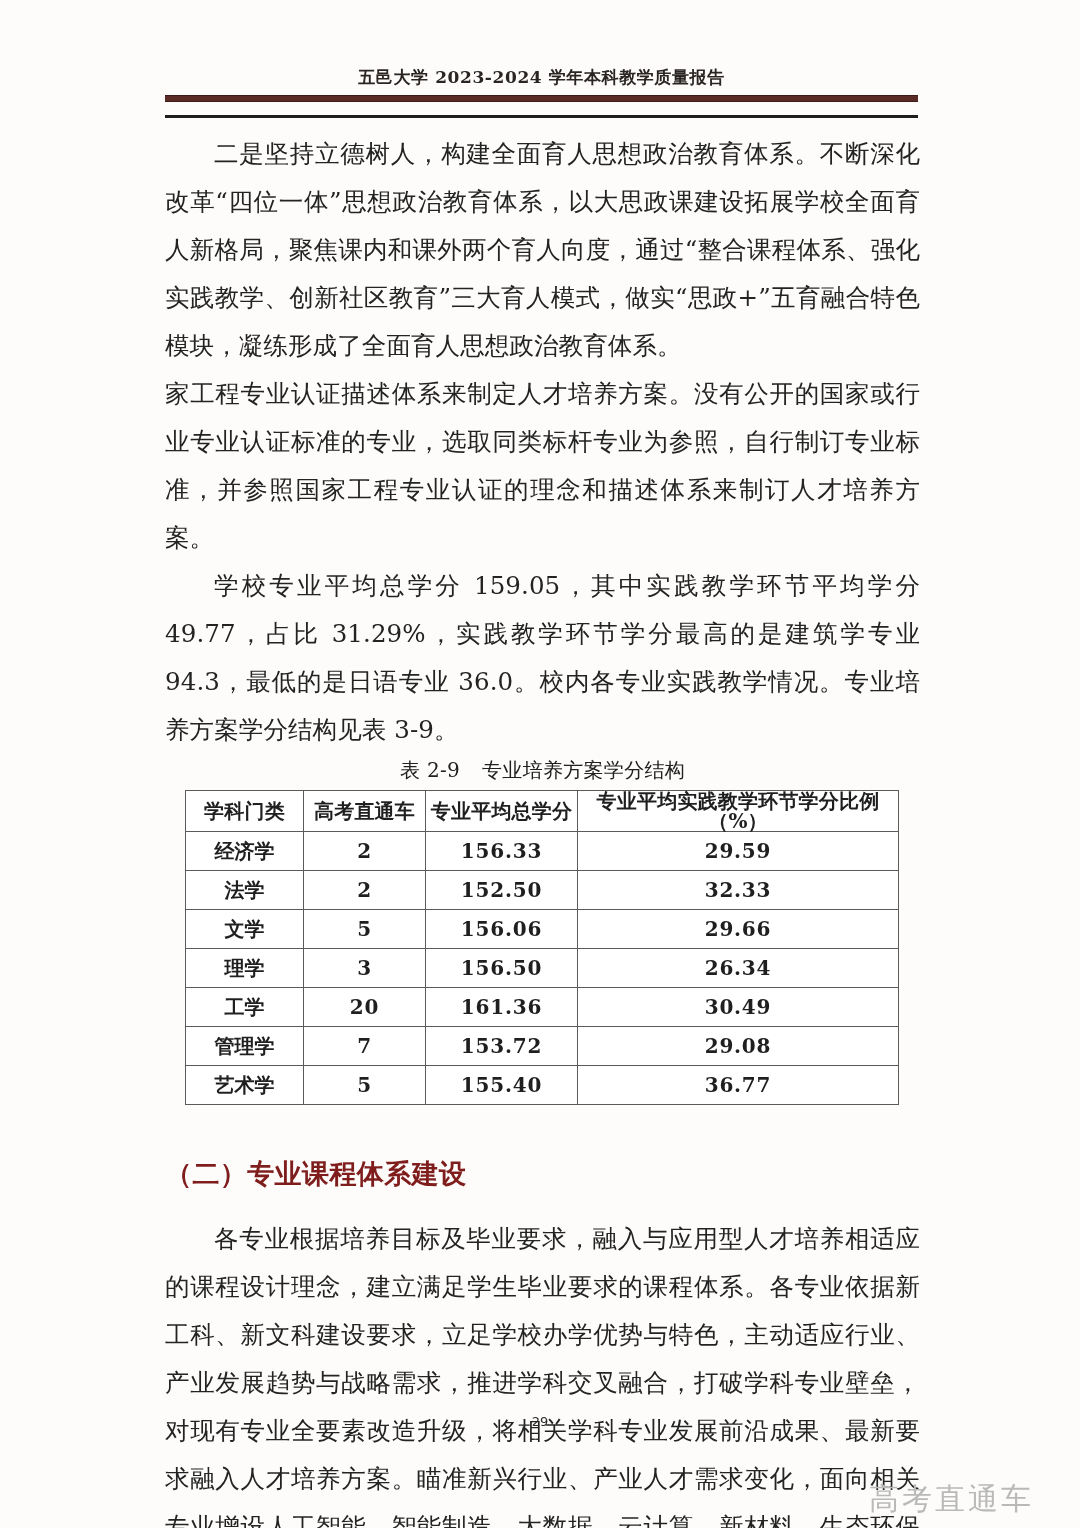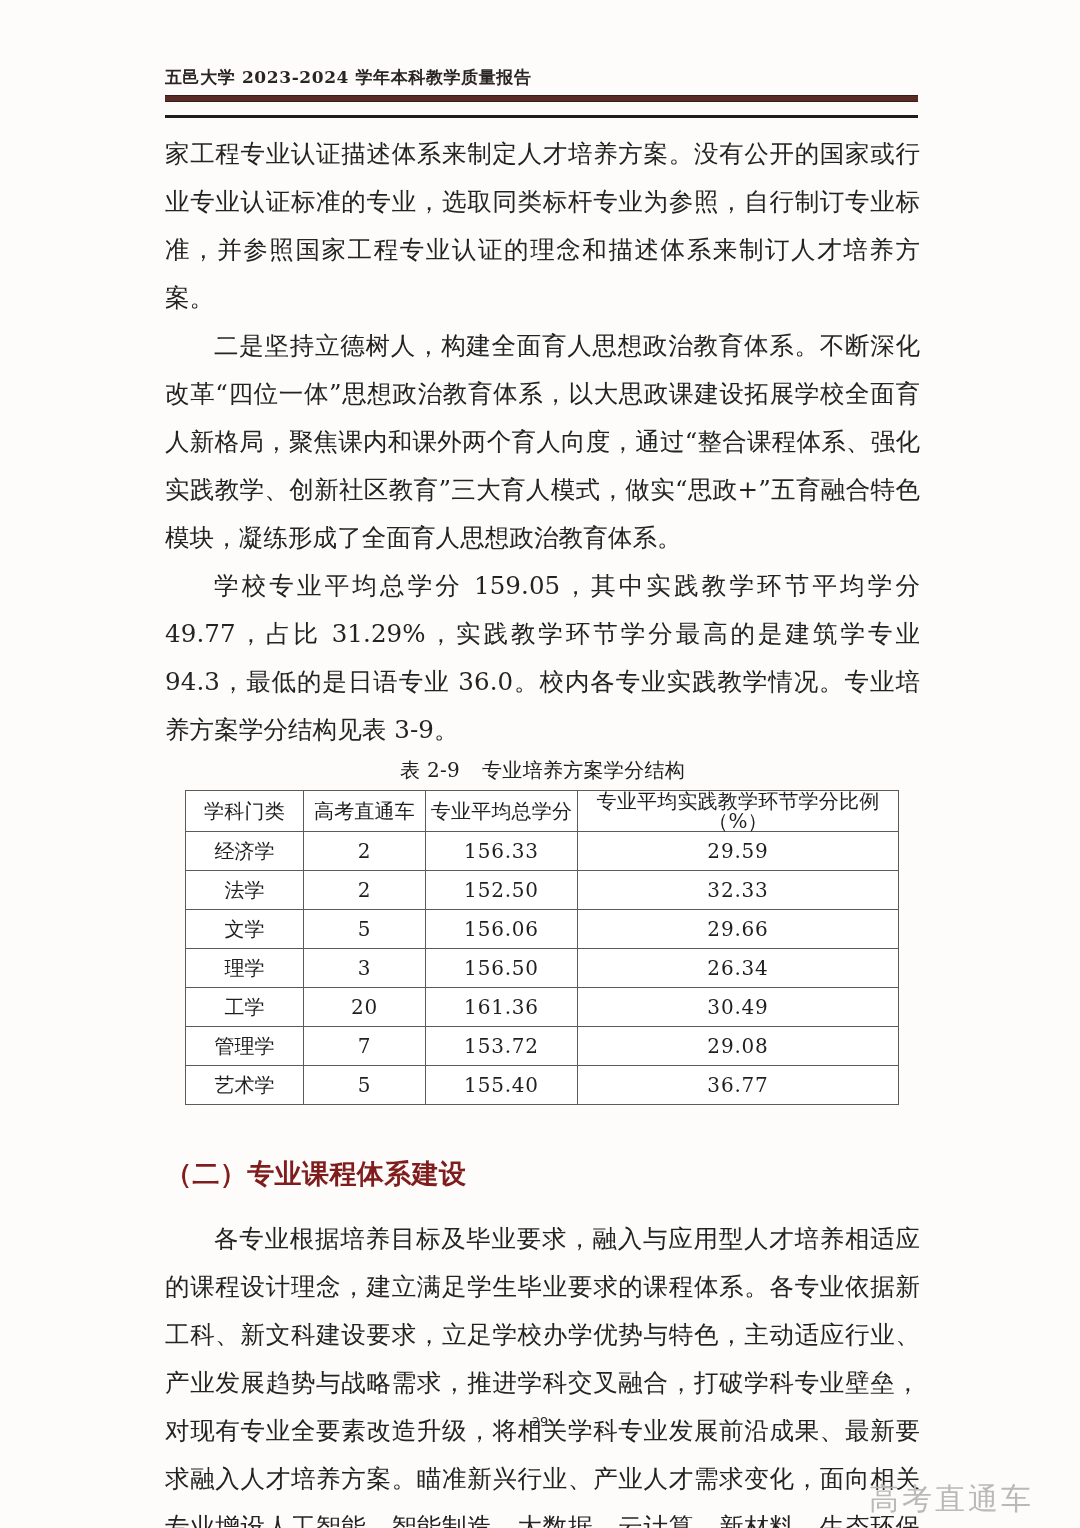--- a/index.html
+++ b/index.html
@@ -21,21 +21,21 @@
   }
 
   
   .header-zone {
     position: absolute;
     left: 165px;
     top: 66px;
     width: 753px;
   }
   .header-title {
-    text-align: left;
+    text-align: center;
     font-family: "DejaVu Serif", "Liberation Serif", serif;
     font-size: 17px;
     font-weight: 700;
     letter-spacing: 0.6px;
     color: #2a2522;
     line-height: 1.3;
     white-space: nowrap;
   }
   .rule-thick {
     margin-top: 7px;
@@ -104,21 +104,21 @@
     border-collapse: collapse;
     width: 713px;
     margin: 4px 0 0 20px;
     table-layout: fixed;
     background: #ffffff;
   }
   table.credits td, table.credits th {
     border: 1.5px solid #5b5b5b;
     text-align: center;
     vertical-align: middle;
-    font-weight: normal;
+    font-weight: bold;
     font-size: 20px;
     line-height: 1;
     height: 38px;
     color: #1f1f1f;
     font-family: "DejaVu Serif", "Liberation Serif", serif;
     padding: 0 2px;
   }
   table.credits thead th {
     font-size: 20px;
     letter-spacing: 0.2px;
@@ -160,23 +160,23 @@
 <div id="page">
 
   <div class="header-zone">
     <div class="header-title">五邑大学 2023-2024 学年本科教学质量报告</div>
     <div class="rule-thick"></div>
     <div class="rule-thin"></div>
   </div>
 
   <div class="content">
 
+    <p class="para">二是坚持立德树人，构建全面育人思想政治教育体系。不断深化改革“四位一体”思想政治教育体系，以大思政课建设拓展学校全面育人新格局，聚焦课内和课外两个育人向度，通过“整合课程体系、强化实践教学、创新社区教育”三大育人模式，做实“思政+”五育融合特色模块，凝练形成了全面育人思想政治教育体系。</p>
+
     <p class="para noindent">家工程专业认证描述体系来制定人才培养方案。没有公开的国家或行业专业认证标准的专业，选取同类标杆专业为参照，自行制订专业标准，并参照国家工程专业认证的理念和描述体系来制订人才培养方案。</p>
-
-    <p class="para">二是坚持立德树人，构建全面育人思想政治教育体系。不断深化改革“四位一体”思想政治教育体系，以大思政课建设拓展学校全面育人新格局，聚焦课内和课外两个育人向度，通过“整合课程体系、强化实践教学、创新社区教育”三大育人模式，做实“思政+”五育融合特色模块，凝练形成了全面育人思想政治教育体系。</p>
 
 
     <p class="para">学校专业平均总学分 159.05，其中实践教学环节平均学分 49.77，占比 31.29%，实践教学环节学分最高的是建筑学专业 94.3，最低的是日语专业 36.0。校内各专业实践教学情况。专业培养方案学分结构见表 3-9。</p>
 
     <div class="table-caption">
       <span>表 2-9</span><span class="cap-gap"></span><span>专业培养方案学分结构</span>
     </div>
 
     <table class="credits">
       <colgroup>

